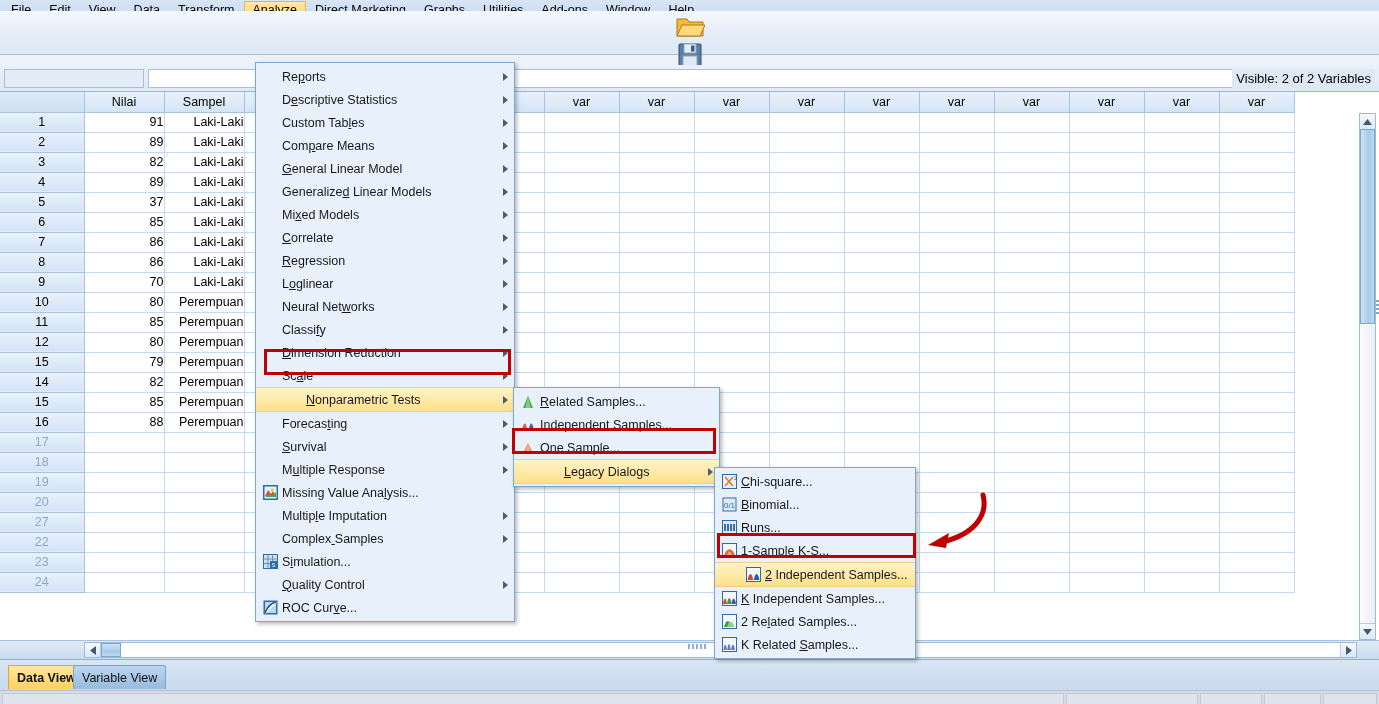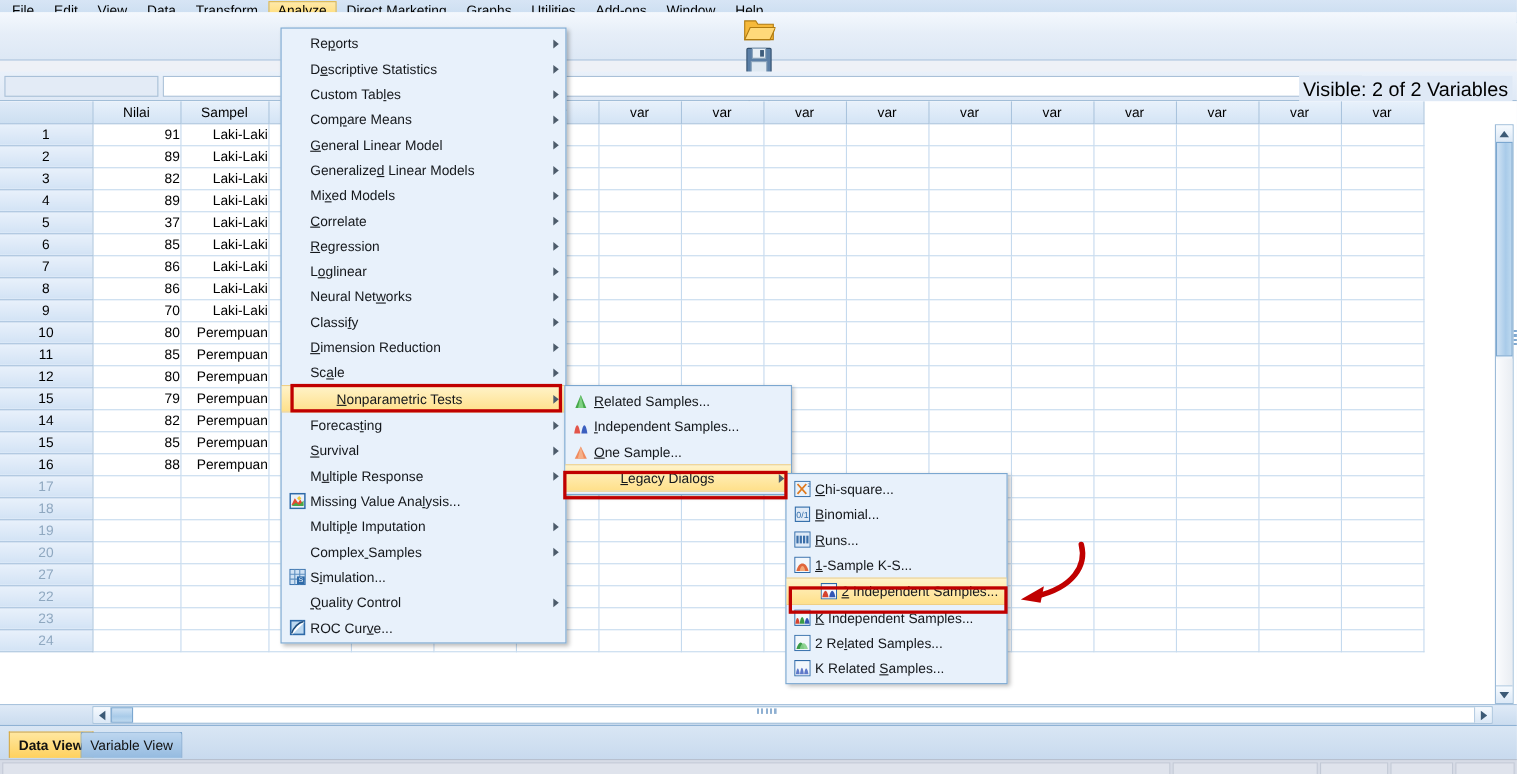--- a/index.html
+++ b/index.html
@@ -80,21 +80,21 @@
     background: #e3ebf6; border: 1px solid #a9c0d8;
     box-sizing: border-box;
   }
   .cellval {
     flex: 0 0 auto; width: 1090px; height: 19px; margin-left: 4px;
     background: #ffffff; border: 1px solid #a9c0d8;
     box-sizing: border-box;
   }
   .visible-label {
     position: absolute; right: 4px; top: 4px;
-    font-size: 18px; color: #000;
+    font-size: 13px; color: #000;
     background: #dfe9f6; padding: 2px 4px;
     white-space: nowrap;
   }
 
   
   .gridwrap {
     position: absolute; left: 0; top: 92px;
     width: 1379px; height: 548px;
     background: #ffffff;
     overflow: hidden;
@@ -222,20 +222,21 @@
     border:1px solid #c2c9d6; background:#dfe3ec; }
 
   
   .menu {
     position: absolute;
     background: #e8f1fb;
     border: 1px solid #7ba7d0;
     box-shadow: 2px 2px 4px rgba(0,0,0,0.28);
     padding: 2px 0;
     z-index: 50;
+    margin-top: 37px;
   }
   .mrow {
     position: relative;
     display: flex; align-items: center;
     height: 23px;
     font-size: 12.5px; color: #15181c;
     padding-left: 4px; padding-right: 18px;
     white-space: nowrap; cursor: default;
   }
   .mrow .mico { width: 20px; min-width:20px; display:flex; align-items:center; justify-content:center; }

